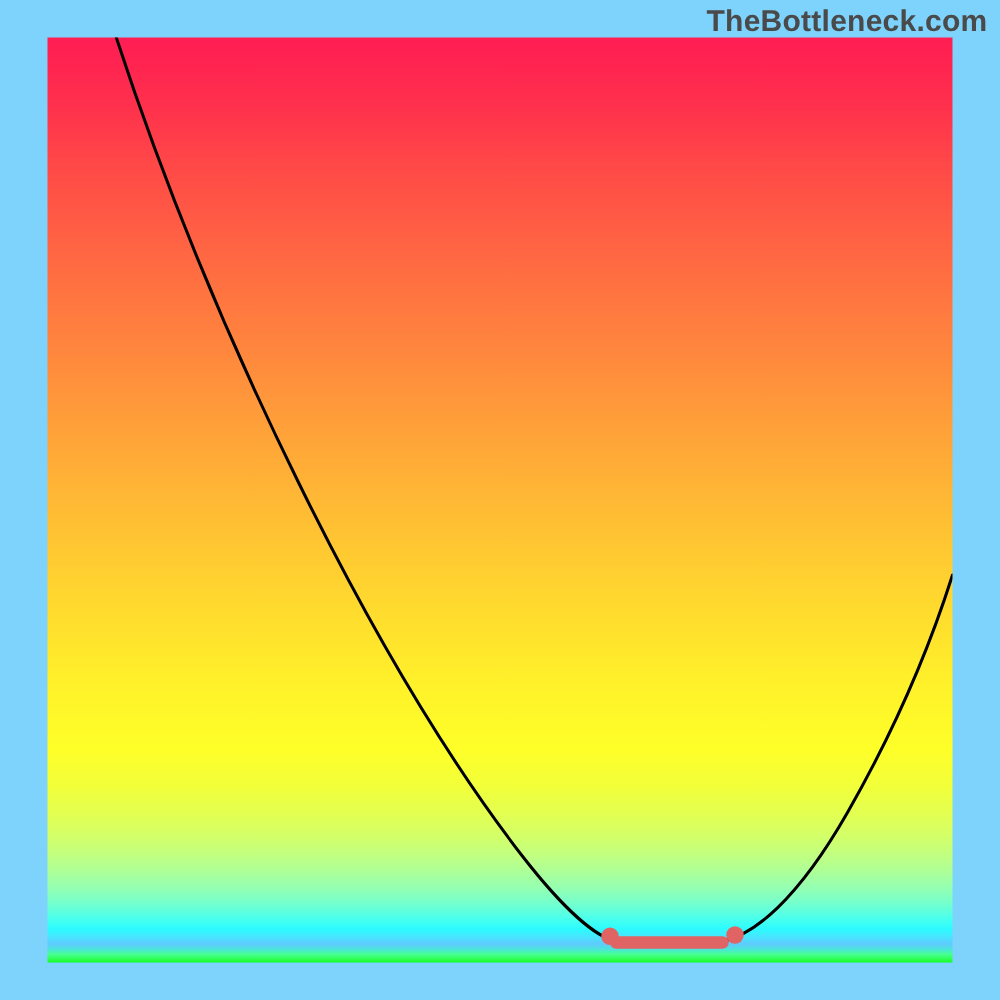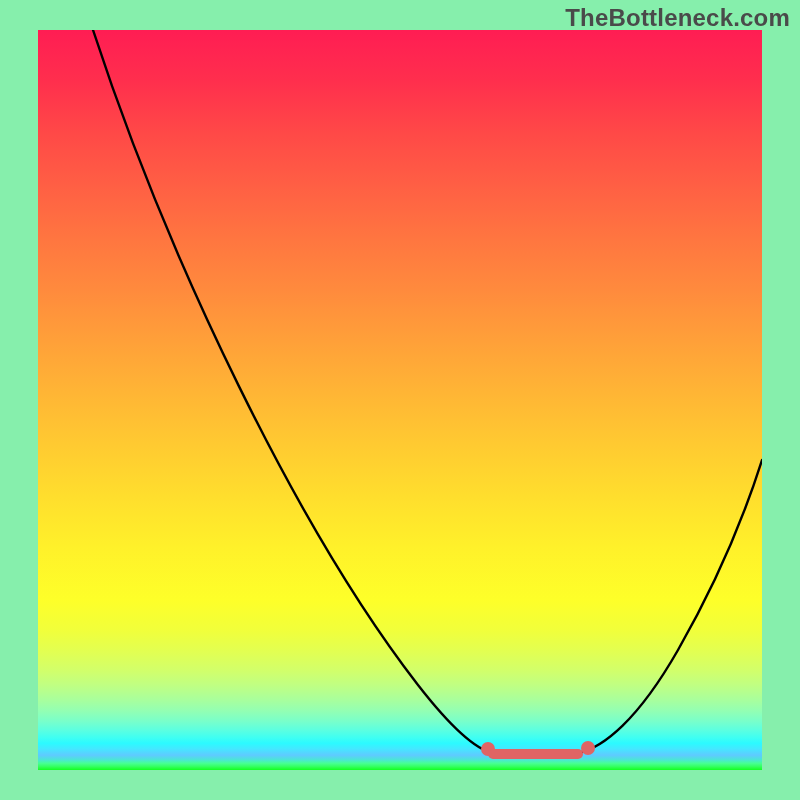--- a/index.html
+++ b/index.html
@@ -8,21 +8,21 @@
     width: 800px;
     height: 800px;
     background: #000;
     overflow: hidden;
     font-family: Arial, Helvetica, sans-serif;
   }
   .frame {
     position: relative;
     width: 800px;
     height: 800px;
-    background: #86efac;
+    background: #7dd3fc;
   }
   .watermark {
     position: absolute;
     top: 4px;
     right: 10px;
     color: #4a4a4a;
     font-size: 24px;
     font-weight: 600;
     letter-spacing: 0.2px;
   }

